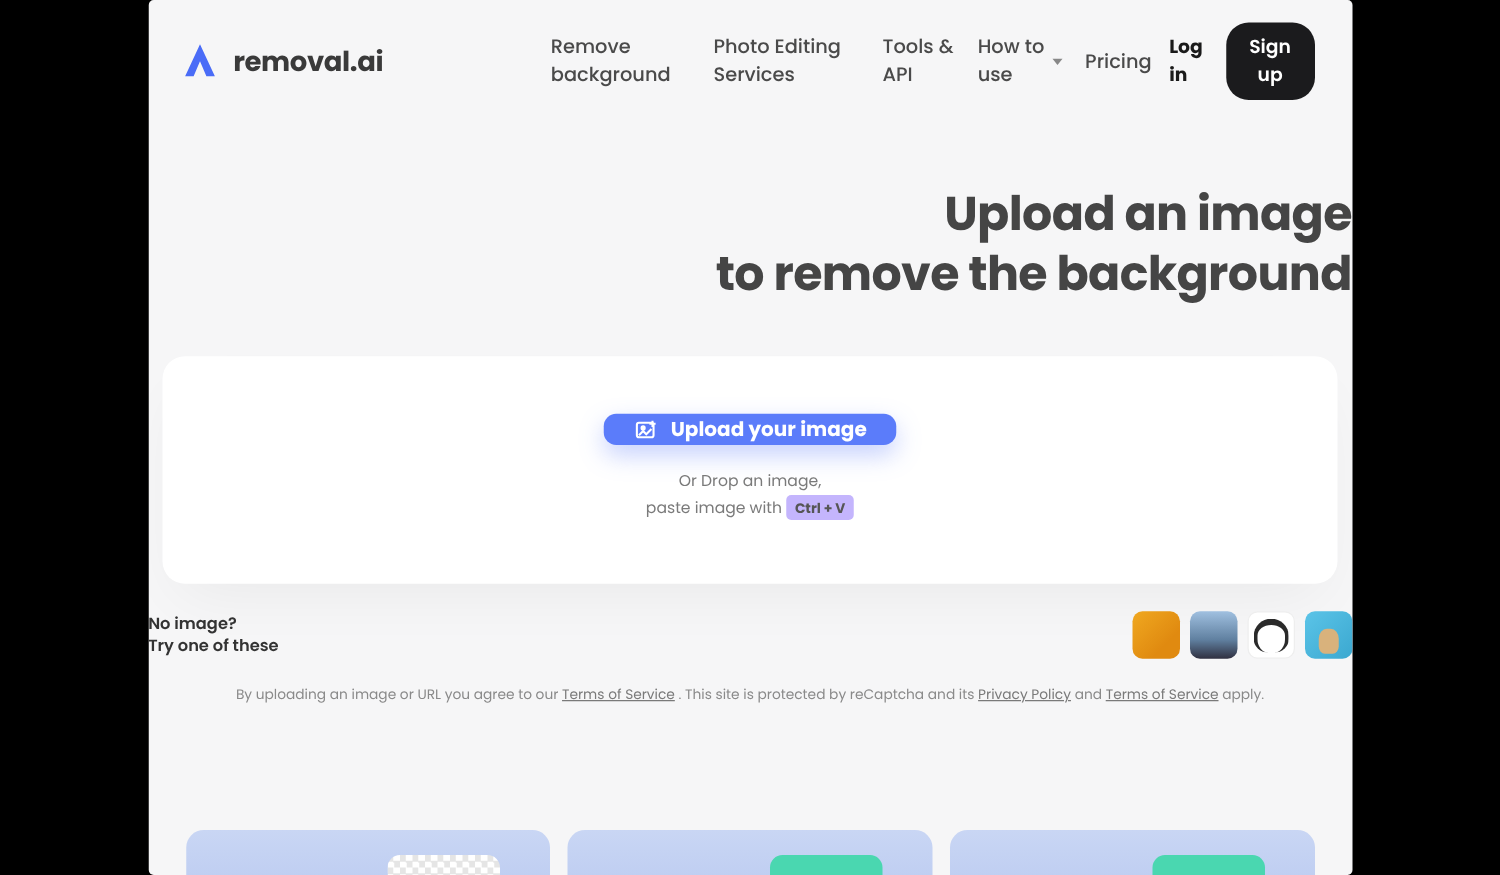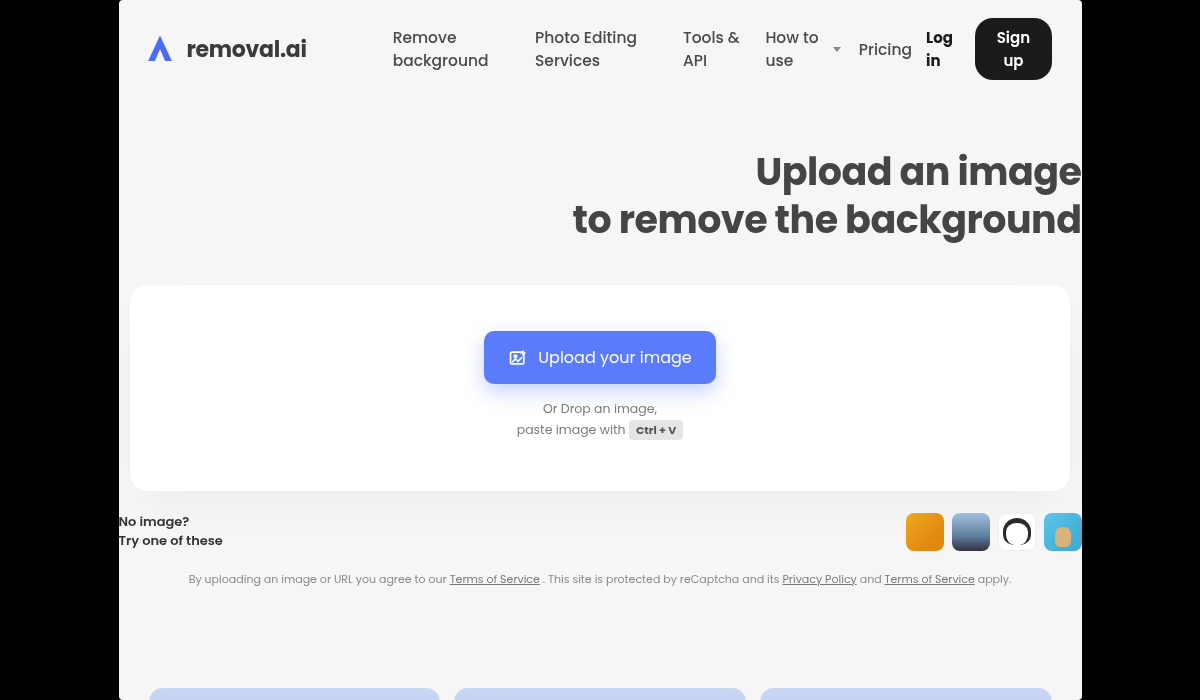--- a/index.html
+++ b/index.html
@@ -1,33 +1,33 @@
 <!DOCTYPE html>
 <html><head>
 <meta charset="utf-8">
 <style>
 *{margin:0;padding:0;box-sizing:border-box;font-family:-apple-system,BlinkMacSystemFont,'Segoe UI',Poppins,sans-serif}
 body{background:#000;display:flex;justify-content:center;align-items:flex-start;min-height:700px;width:1200px;overflow:hidden}
 .page{background:#f6f6f7;width:963px;height:700px;border-radius:4px;overflow:hidden;position:relative}
 .header{display:flex;align-items:center;padding:18px 30px 18px 24px;gap:14px}
 .logo-wrap{display:flex;align-items:center;gap:10px;cursor:pointer}
 .logo-name{font-size:22px;font-weight:700;color:#3a3a3a;letter-spacing:-.3px}
-.nav{display:flex;gap:18px;margin-left:72px}
+.nav{display:flex;gap:18px;margin-left:120px}
 .nav a{color:#4a4a4a;text-decoration:none;font-size:15.5px;font-weight:500;display:flex;align-items:center;gap:4px}
 .nav .caret{width:0;height:0;border-left:4px solid transparent;border-right:4px solid transparent;border-top:5px solid #888;margin-left:2px}
 .auth{margin-left:auto;display:flex;align-items:center;gap:18px}
 .login{font-size:15px;font-weight:700;color:#1a1a1a;cursor:pointer}
 .signup{background:#1b1b1d;color:#fff;border:none;padding:8px 18px;border-radius:18px;font-size:15px;font-weight:600;cursor:pointer}
 .hero{text-align:right;margin-top:50px}
 .hero h1{font-size:38px;font-weight:700;color:#454545;line-height:1.25;letter-spacing:-.5px}
 .card{background:#fff;border-radius:18px;width:940px;margin:42px auto 0;padding:46px 0 50px;box-shadow:0 20px 50px -15px rgba(0,0,0,.06)}
-.upload-btn{background:#5b7cfa;color:#fff;border:none;border-radius:10px;padding:14px 24px;font-size:16px;font-weight:400;display:inline-flex;align-items:center;gap:10px;cursor:pointer;box-shadow:0 8px 20px rgba(91,124,250,.35)}
+.upload-btn{background:#5b7cfa;color:#fff;border:none;border-radius:10px;padding:0 24px;font-size:16px;font-weight:700;display:inline-flex;align-items:center;gap:10px;cursor:pointer;box-shadow:0 8px 20px rgba(91,124,250,.35)}
 .upload-btn svg{width:20px;height:20px}
 .drop-text{margin-top:14px;font-size:12.5px;color:#7a7a7a;line-height:1.7}
-.kbd{background:#e5e5e5;padding:2px 7px;border-radius:4px;font-size:11px;font-weight:700;color:#555}
+.kbd{background:#c4b5fd;padding:2px 7px;border-radius:4px;font-size:11px;font-weight:700;color:#555}
 .samples{display:flex;align-items:center;justify-content:space-between;gap:18px;margin-top:22px}
 .samples-text{font-size:13px;color:#333;font-weight:600;text-align:left;line-height:1.4}
 .thumbs{display:flex;gap:8px}
 .thumb{width:38px;height:38px;border-radius:8px;cursor:pointer;background-size:cover;background-position:center}
 .t1{background:linear-gradient(135deg,#f0a820 0%,#e08a10 70%)}
 .t2{background:linear-gradient(180deg,#a0c0e0 0%,#6080a0 60%,#303040 100%)}
 .t3{background:#fff;display:flex;align-items:center;justify-content:center;border:1px solid #eee}
 .t3::after{content:'';width:22px;height:22px;border:3px solid #2a2a2a;border-radius:50% 50% 40% 40%;border-bottom:none;border-top-width:5px}
 .t4{background:linear-gradient(135deg,#5bc4e8 0%,#3ba8d0 100%);position:relative}
 .t4::after{content:'';position:absolute;left:50%;bottom:4px;transform:translateX(-50%);width:16px;height:20px;background:#d9b27c;border-radius:40% 40% 30% 30%}

